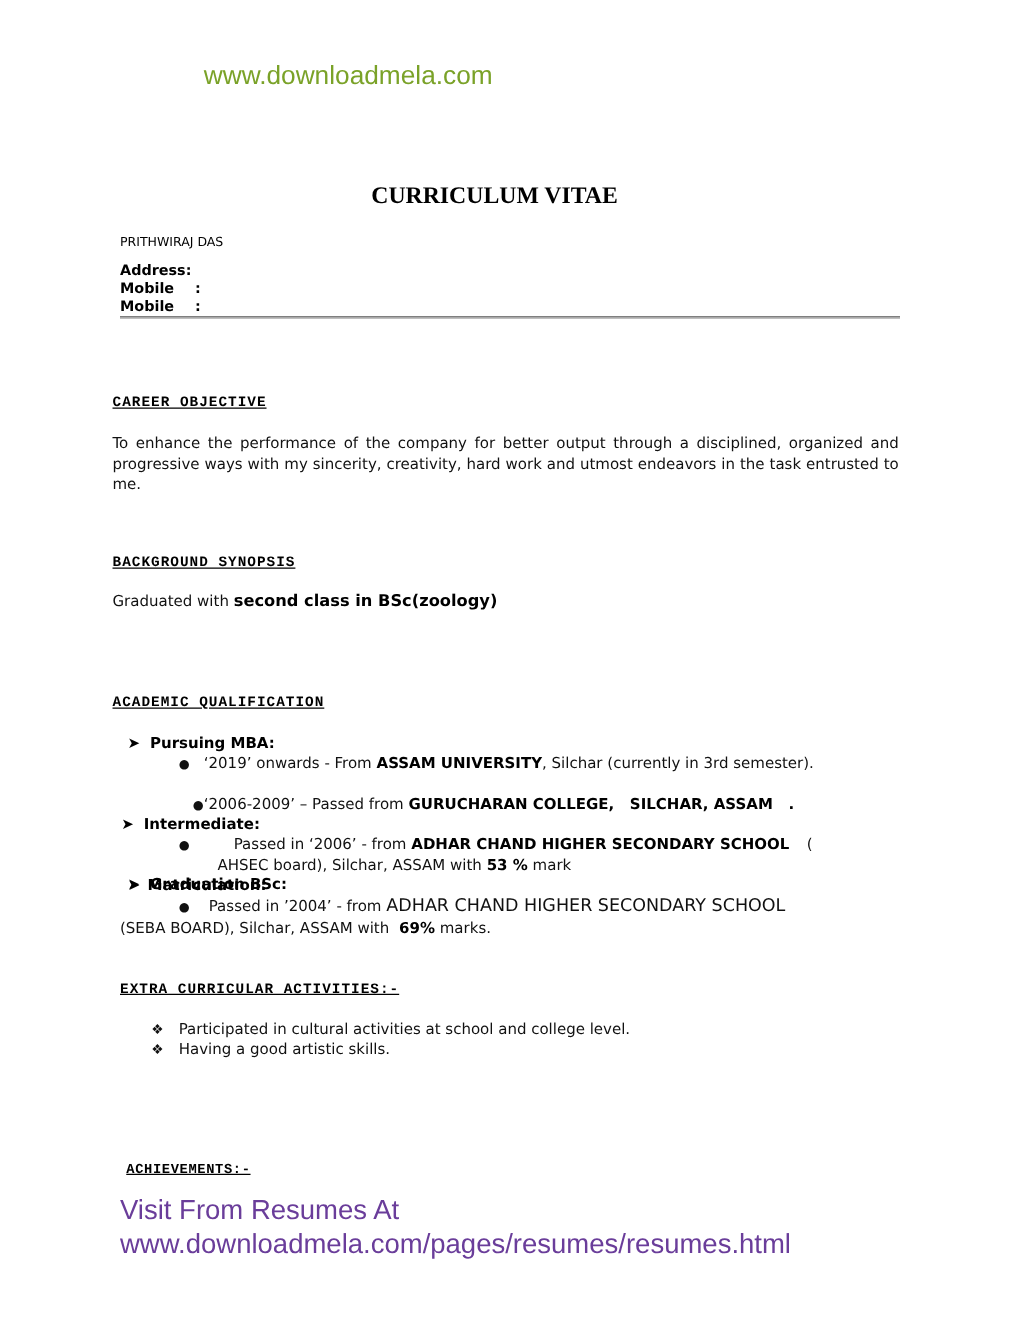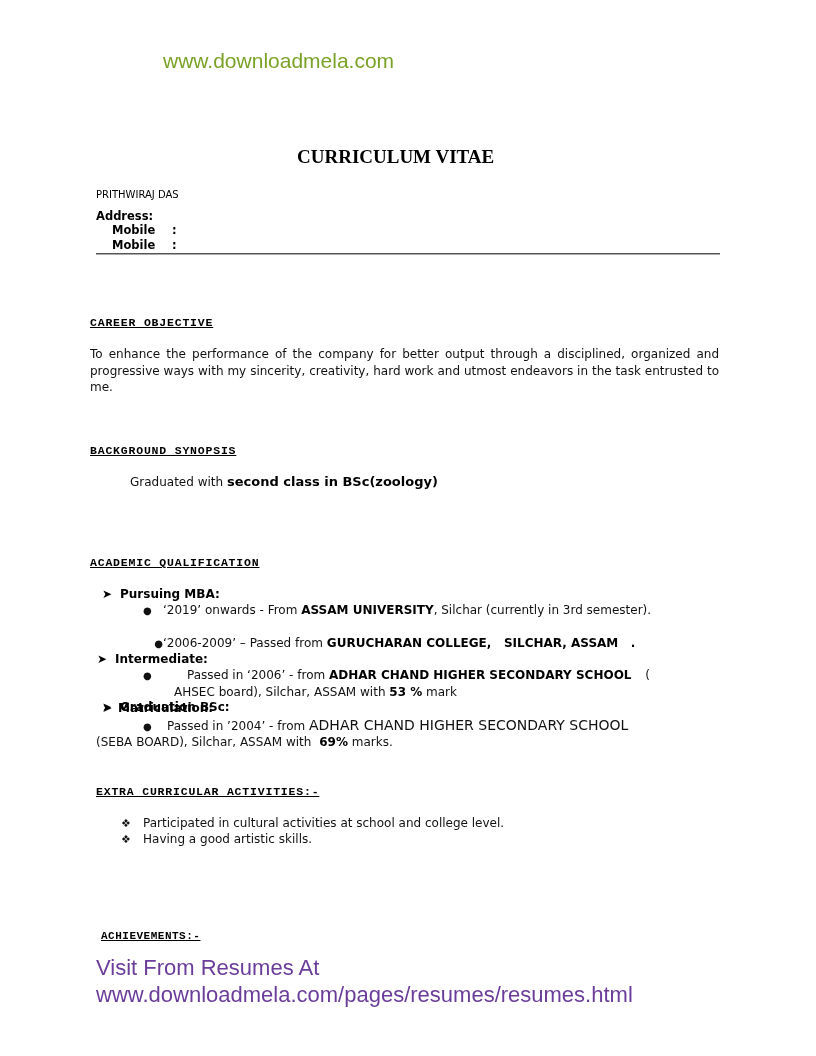--- a/index.html
+++ b/index.html
@@ -36,21 +36,21 @@
       font-size: 10px;
       white-space: nowrap;
     }
     .contact-line {
       left: 96px;
       font-family: "DejaVu Sans", sans-serif;
       font-weight: bold;
       font-size: 11.5px;
       white-space: nowrap;
     }
-    .contact-line .lbl { display: inline-block; width: 60px; margin-left: 16px; }
+    .contact-line .lbl { display: inline-block; width: 60px; }
     .rule {
       left: 96px; top: 253px;
       width: 624px; height: 0;
       border-top: 1.5px solid #555;
       border-bottom: 1px solid #aaa;
     }
     .heading {
       font-family: Liberation Mono, monospace;
       font-weight: bold;
       font-size: 11.5px;
@@ -121,21 +121,21 @@
 </div>
 <div class="abs contact-line" style="top:238px;">
   <span class="lbl">Mobile</span><span>:</span>
 </div>
 <div class="abs rule"></div>
 
 <div class="abs heading" style="left:90px; top:316px;">CAREER OBJECTIVE</div>
 <div class="abs para">To enhance the performance of the company for better output through a disciplined, organized and progressive ways with my sincerity, creativity, hard work and utmost endeavors in the task entrusted to me.</div>
 
 <div class="abs heading" style="left:90px; top:444px;">BACKGROUND SYNOPSIS</div>
-<div class="abs line" style="left:90px; top:474px;margin-left:40px;">
+<div class="abs line" style="left:90px; top:474px;">
   <span>Graduated with</span>
   <span class="b" style="font-size:13px;">second class in BSc(zoology)</span>
 </div>
 
 <div class="abs heading" style="left:90px; top:556px;">ACADEMIC QUALIFICATION</div>
 
 <div class="abs qual-title" style="left:102px; top:587px;">
   <span class="arrow">➤</span><span>Pursuing MBA:</span>
 </div>
 <div class="abs line" style="left:143px; top:603px;">

